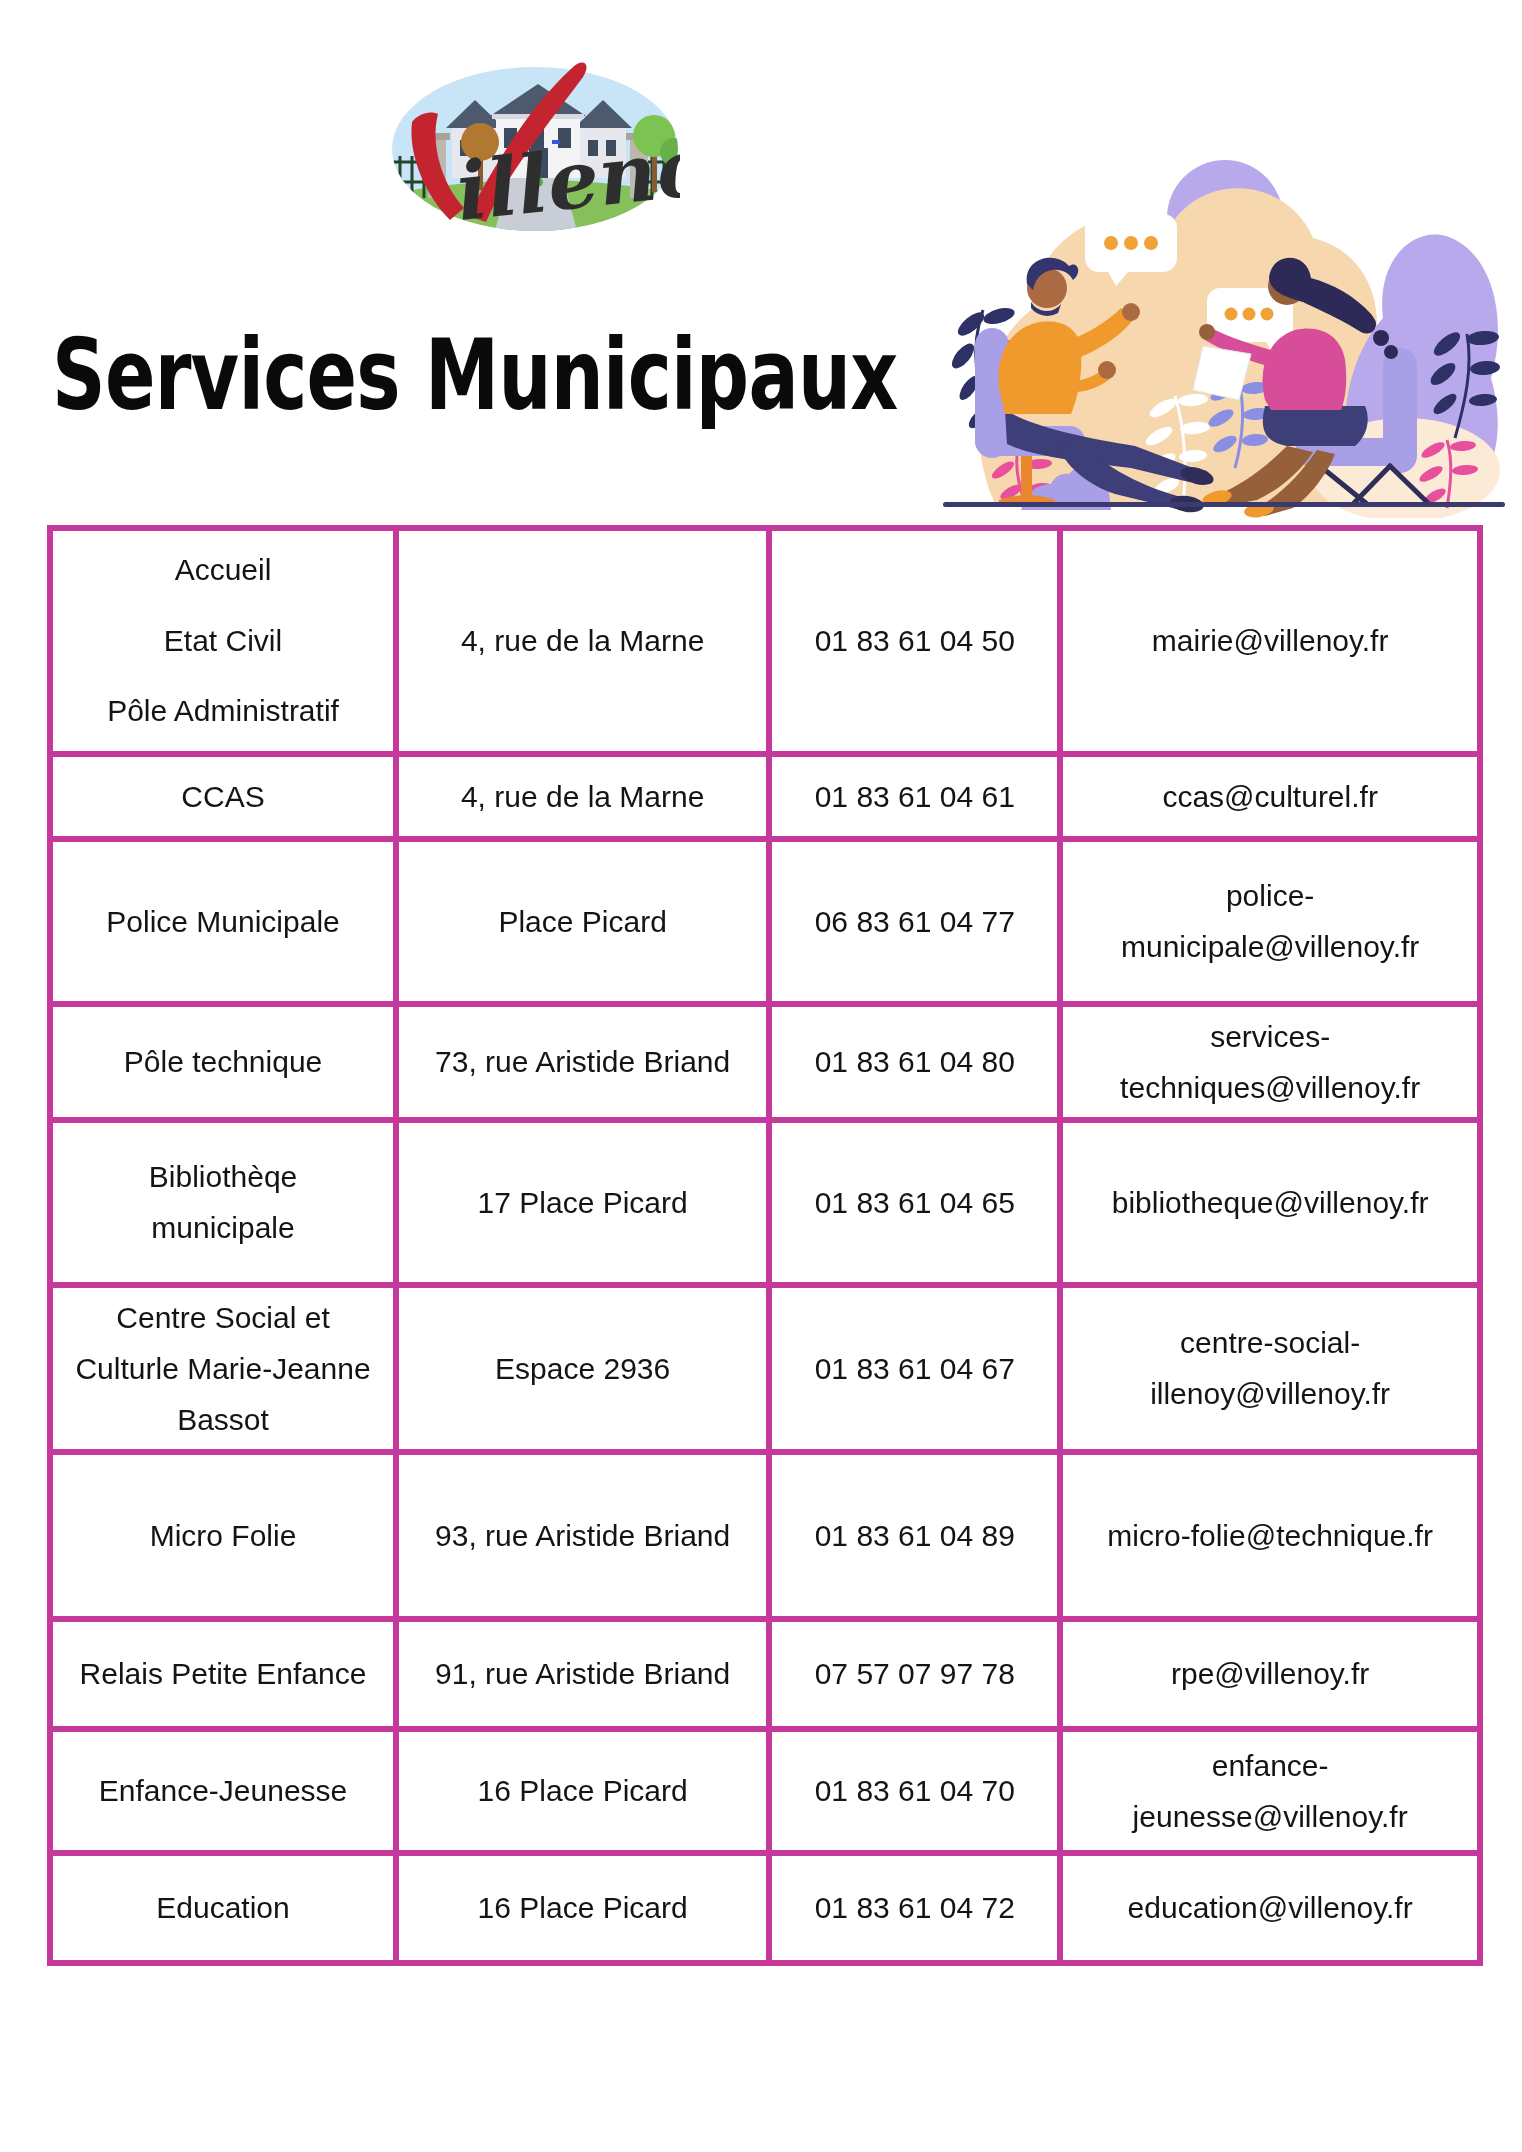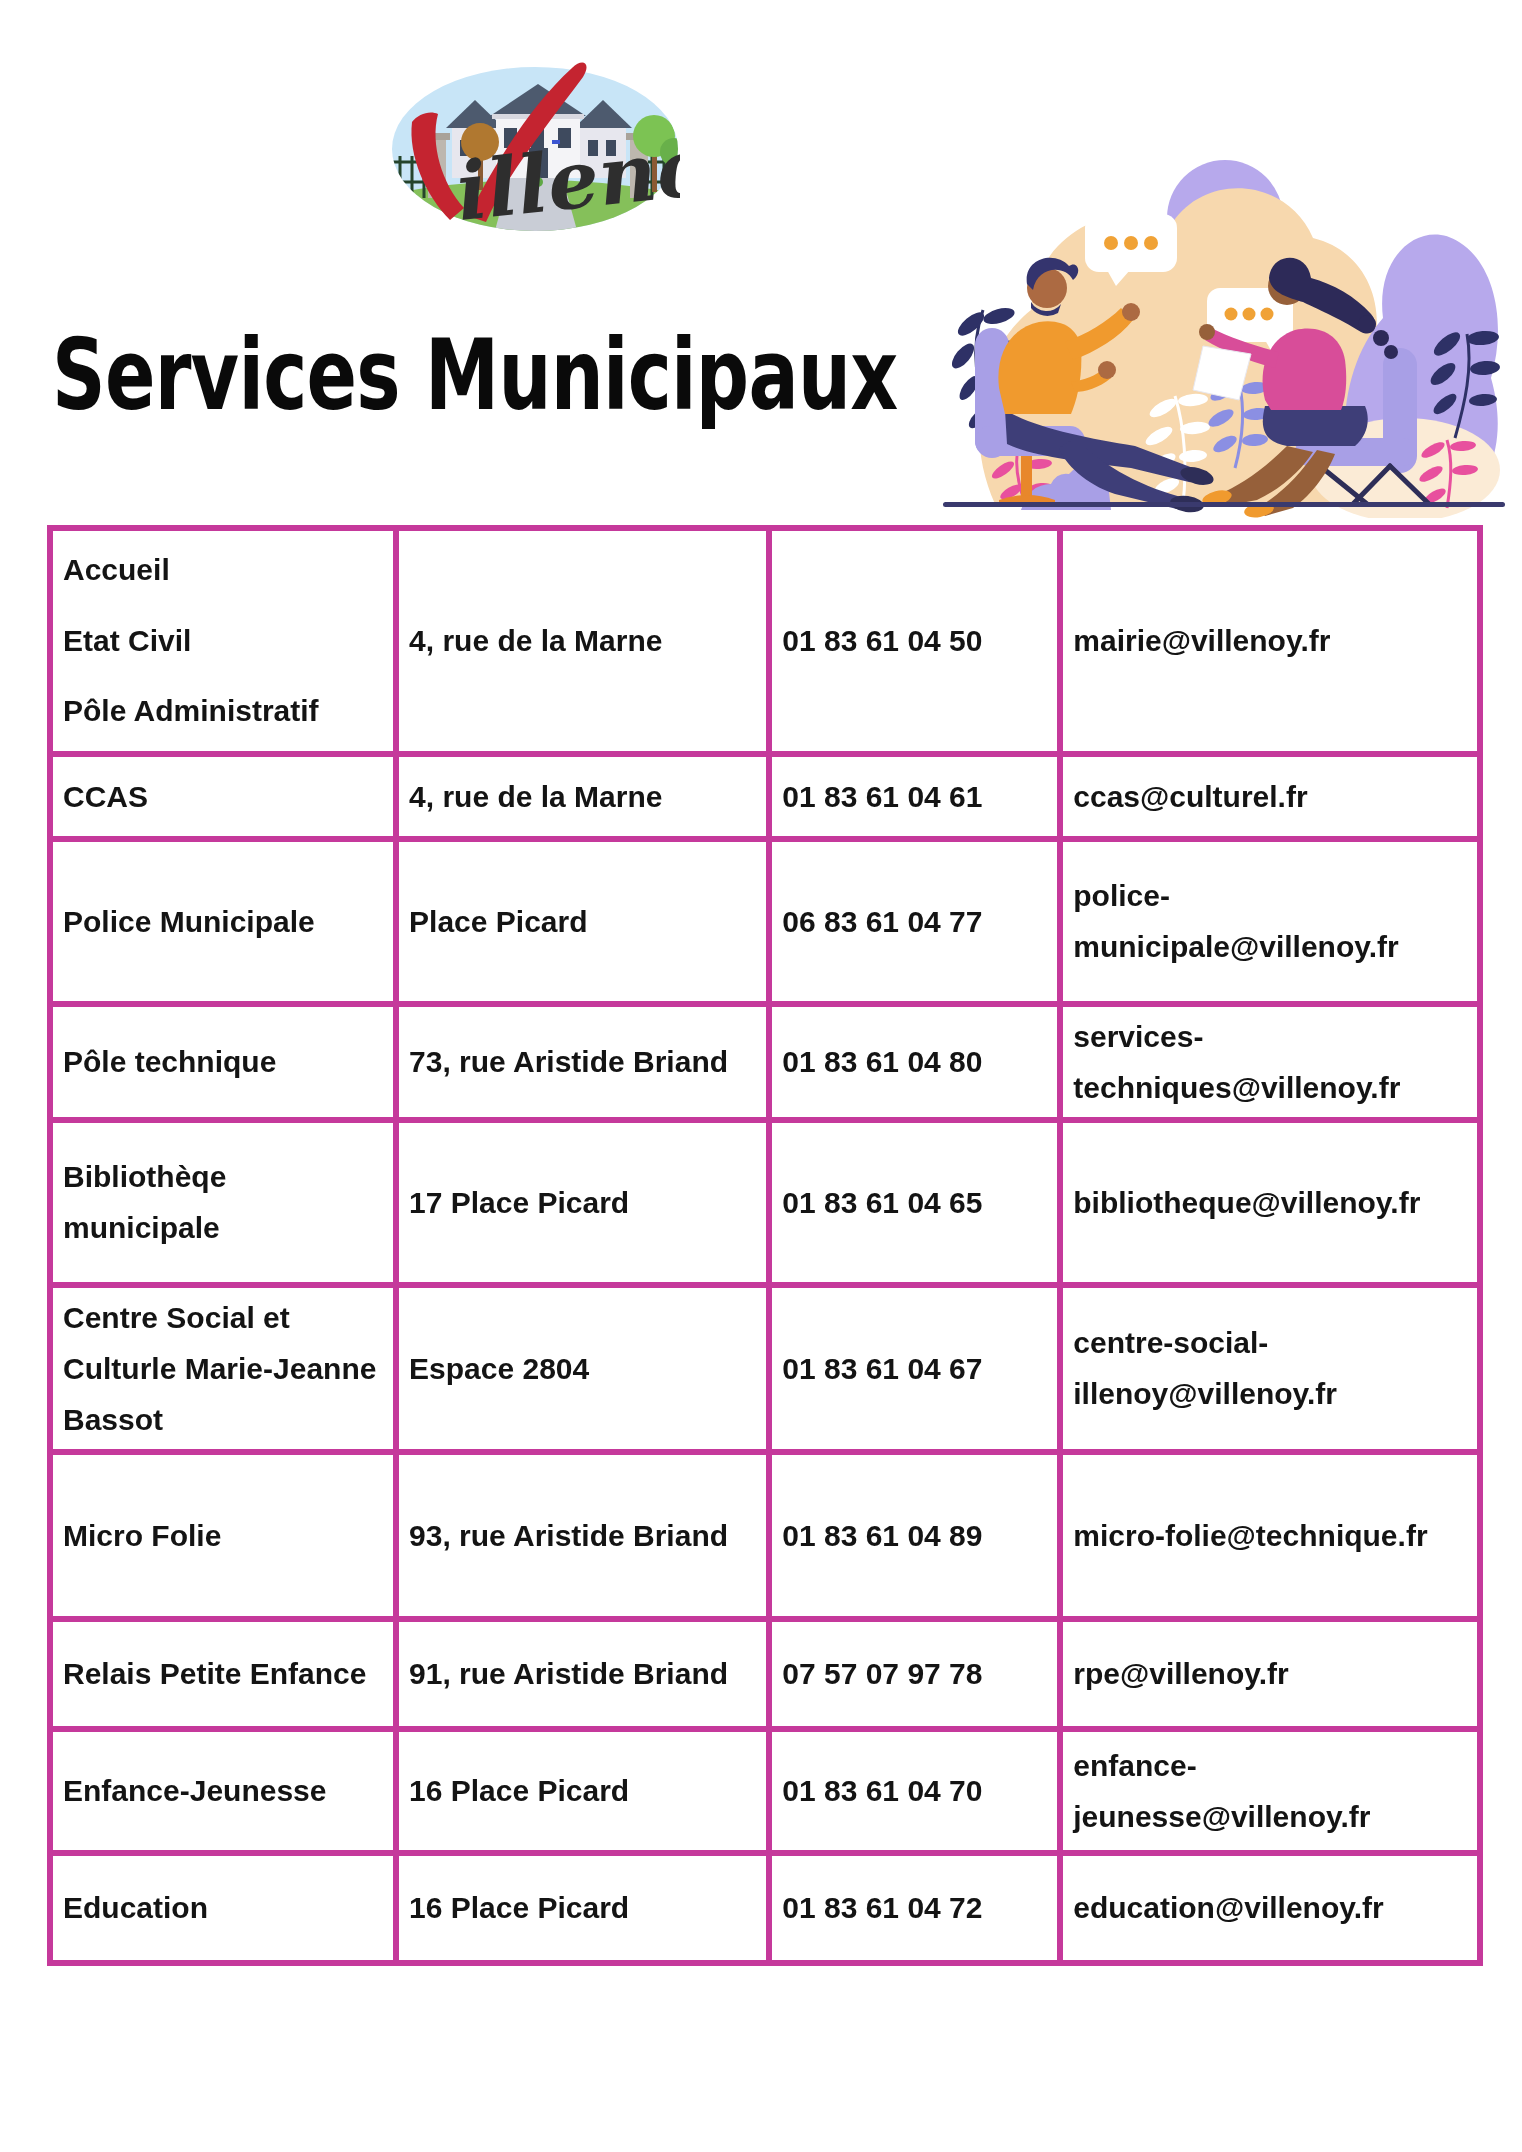--- a/index.html
+++ b/index.html
@@ -19,22 +19,22 @@
     font-family:"DejaVu Sans", sans-serif;font-weight:800;font-size:98px;line-height:1.1;
     letter-spacing:-1px;color:#0a0a0a;white-space:nowrap;
     transform:scaleX(0.76);transform-origin:left top;
   }
   table.services{
     position:absolute;left:47px;top:525px;width:1436px;
     border-collapse:collapse;table-layout:fixed;background:#fff;
   }
   table.services td{
     border:6px solid var(--table-border);
-    vertical-align:middle;
-    font-weight:bold;font-size:30px;line-height:1.7;color:var(--text);
+    text-align:center;vertical-align:middle;
+    font-weight:normal;font-size:30px;line-height:1.7;color:var(--text);
     white-space:pre-line;padding:4px 10px;overflow:hidden;
   }
   tr:nth-child(1){height:197px}
   tr:nth-child(2){height:85px}
   tr:nth-child(3){height:165px}
   tr:nth-child(4){height:110px}
   tr:nth-child(5){height:165px}
   tr:nth-child(6){height:113px}
   tr:nth-child(7){height:167px}
   tr:nth-child(8){height:110px}
@@ -289,21 +289,21 @@
         <td class="c-service">Bibliothèqe
 municipale</td>
         <td class="c-address">17 Place Picard</td>
         <td class="c-phone">01 83 61 04 65</td>
         <td class="c-email">bibliotheque@villenoy.fr</td>
       </tr>
       <tr>
         <td class="c-service">Centre Social et
 Culturle Marie-Jeanne
 Bassot</td>
-        <td class="c-address">Espace 2804</td>
+        <td class="c-address">Espace 2936</td>
         <td class="c-phone">01 83 61 04 67</td>
         <td class="c-email">centre-social-
 illenoy@villenoy.fr</td>
       </tr>
       <tr>
         <td class="c-service">Micro Folie</td>
         <td class="c-address">93, rue Aristide Briand</td>
         <td class="c-phone">01 83 61 04 89</td>
         <td class="c-email">micro-folie@technique.fr</td>
       </tr>

